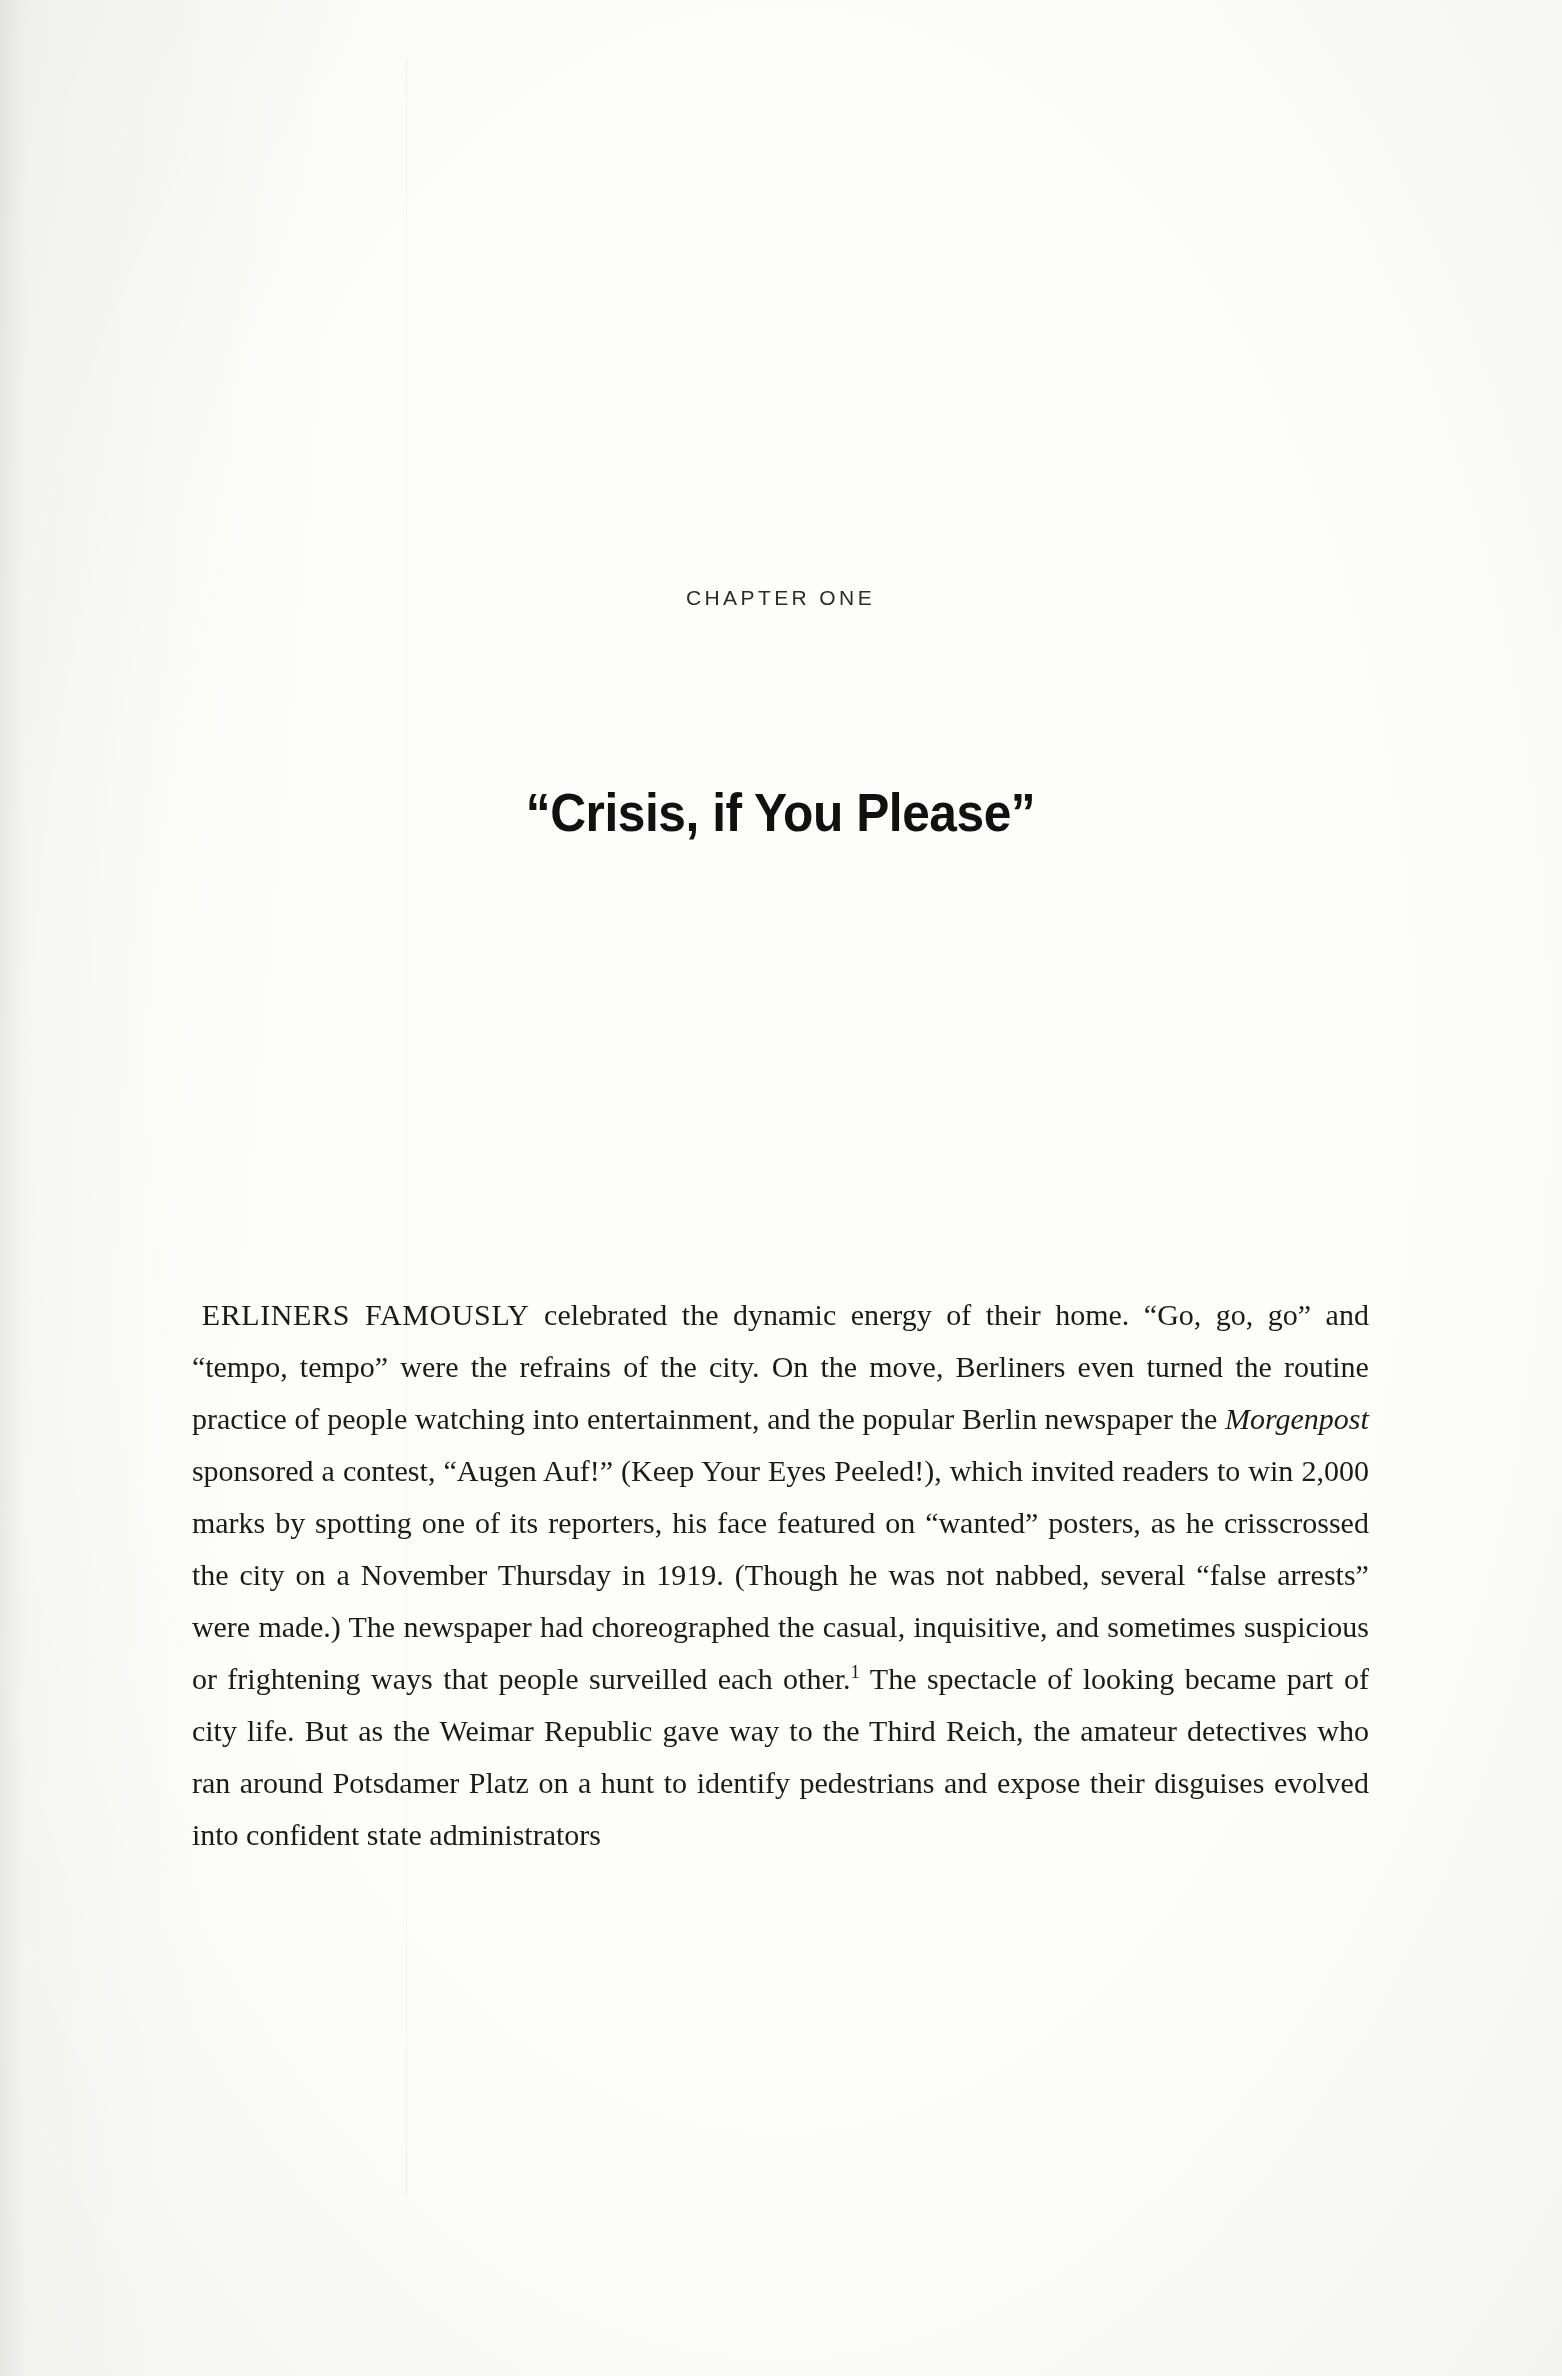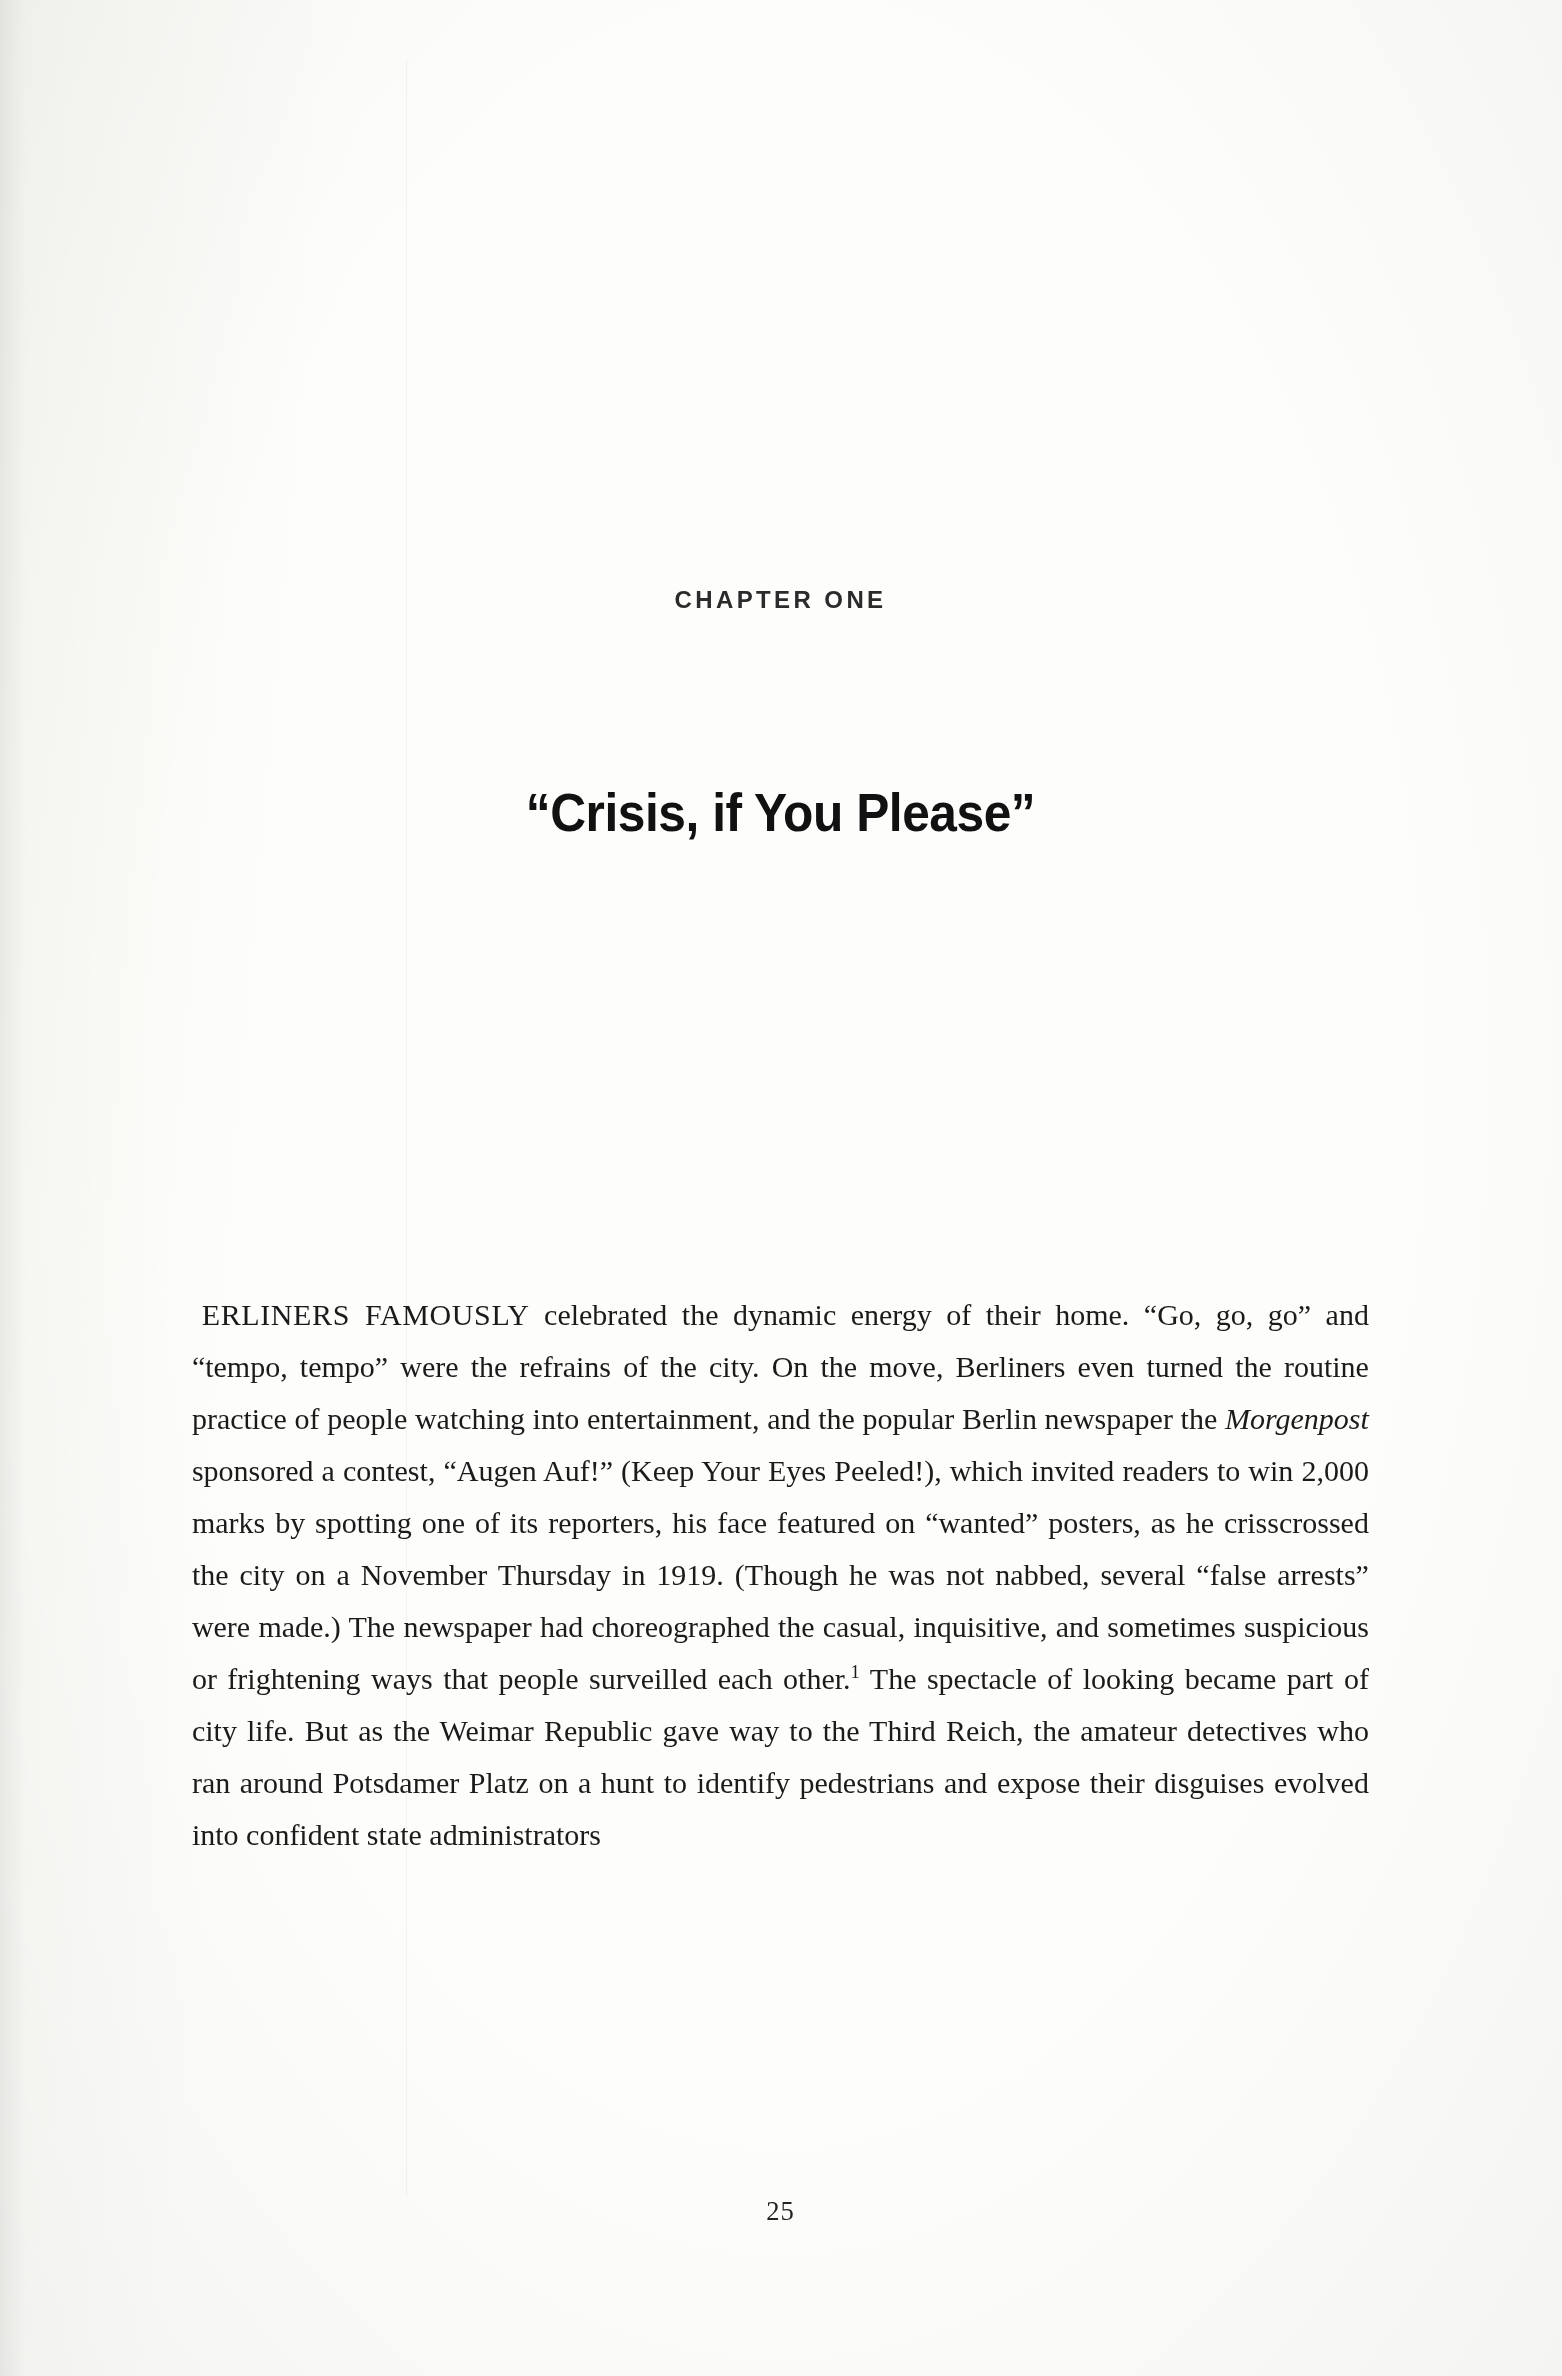--- a/index.html
+++ b/index.html
@@ -46,24 +46,23 @@
     width: 1187px;
     height: 100%;
   }
   .chapter-label {
     position: absolute;
     top: 586px;
     left: 0;
     width: 100%;
     text-align: center;
     font-family: "Liberation Sans", sans-serif;
-    font-size: 24px;
+    font-size: 21px;
     letter-spacing: 3.4px;
     color: #2b2b2b;
-    font-weight: bold;
   }
   .chapter-title {
     position: absolute;
     top: 745px;
     left: 0;
     width: 100%;
     text-align: center;
     font-family: "Liberation Sans", sans-serif;
     font-weight: bold;
     font-size: 54px;
@@ -131,16 +130,15 @@
     <div class="chapter-label">CHAPTER ONE</div>
 
     <h1 class="chapter-title">“Crisis, if You Please”</h1>
 
     <div class="body-block">
       <p class="body-text">
         <span class="dropcap"></span><span class="smallcaps">ERLINERS FAMOUSLY</span><span> celebrated the dynamic energy of their home. “Go, go, go” and “tempo, tempo” were the refrains of the city. On the move, Berliners even turned the routine practice of people watching into entertainment, and the popular Berlin newspaper the </span><span class="it">Morgenpost</span><span> sponsored a contest, “Augen Auf!” (Keep Your Eyes Peeled!), which invited readers to win 2,000 marks by spotting one of its reporters, his face featured on “wanted” posters, as he crisscrossed the city on a November Thursday in 1919. (Though he was not nabbed, several “false arrests” were made.) The newspaper had choreographed the casual, inquisitive, and sometimes suspicious or frightening ways that people surveilled each other.</span><sup class="note">1</sup><span> The spectacle of looking became part of city life. But as the Weimar Republic gave way to the Third Reich, the amateur detectives who ran around Potsdamer Platz on a hunt to identify pedestrians and expose their disguises evolved into confident state administrators</span>
       </p>
     </div>
 
-    <div class="folio">25</div>
   </div>
 </div>
 
 
 </body></html>

